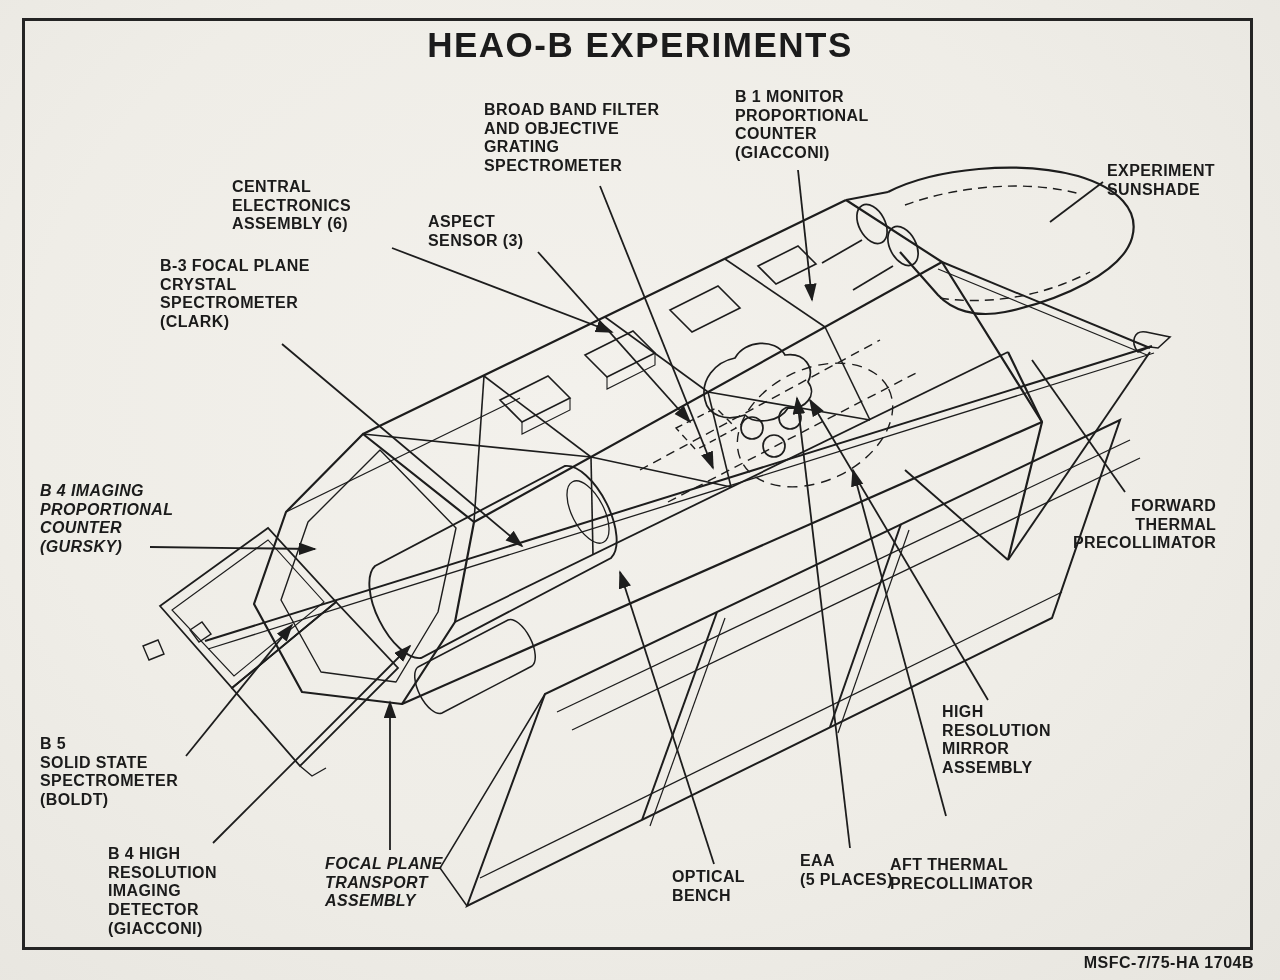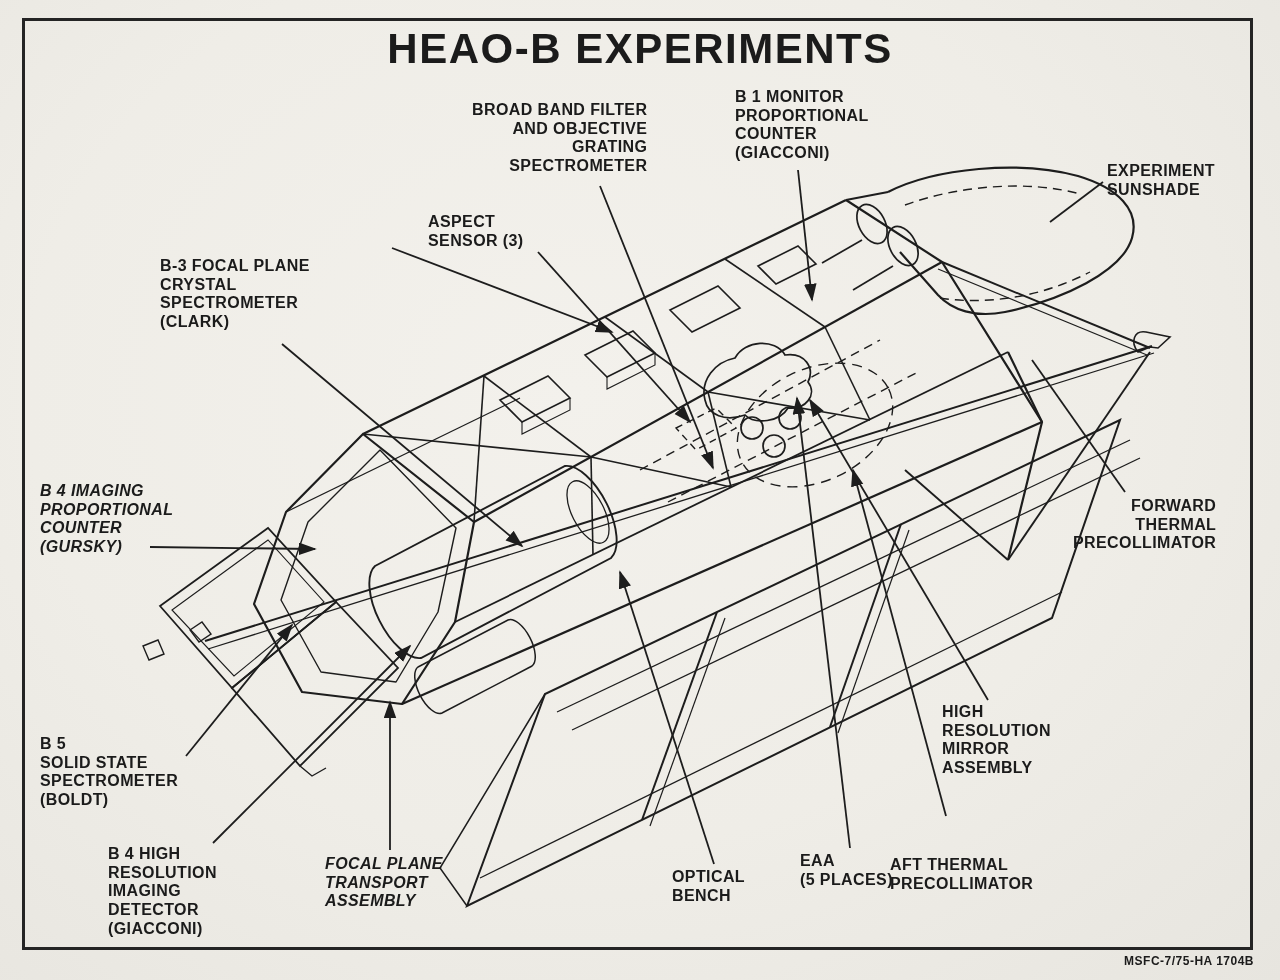--- a/index.html
+++ b/index.html
@@ -8,35 +8,35 @@
     background:radial-gradient(ellipse at 45% 40%, #f3f1ec 0%, #efede7 55%, #e7e5df 100%);
     font-family:"Liberation Sans", sans-serif;
     color:#1c1c1c;
   }
   .frame{
     position:absolute;left:22px;top:18px;width:1231px;height:932px;
     border:3px solid #242424;box-sizing:border-box;
   }
   .title{
     position:absolute;left:0;right:0;top:25px;text-align:center;
-    font-size:42px;font-weight:700;letter-spacing:1.5px;
+    font-size:35px;font-weight:700;letter-spacing:1.5px;
     color:#1b1b1b;
   }
   .callout{
     position:absolute;
     font-size:16px;line-height:1.17;font-weight:700;letter-spacing:.4px;
     white-space:pre-line;color:#1b1b1b;
   }
   .credit{
     position:absolute;right:26px;top:954px;
-    font-size:12px;font-weight:700;letter-spacing:.5px;color:#1b1b1b;
+    font-size:16px;font-weight:700;letter-spacing:.5px;color:#1b1b1b;
   }
   svg.art{position:absolute;left:0;top:0;}
   
-  #c-broadband{left:472px;top:101px;text-align:right;}
+  #c-broadband{left:484px;top:101px;}
   #c-b1{left:735px;top:88px;}
   #c-sunshade{left:1107px;top:162px;}
   #c-cea{left:232px;top:178px;}
   #c-aspect{left:428px;top:213px;}
   #c-b3{left:132px;top:257px;margin-left:28px;}
   #c-b4{left:40px;top:482px;font-style:italic;}
   #c-fwdtherm{left:1073px;top:497px;text-align:right;}
   #c-b5{left:40px;top:735px;}
   #c-b2{left:108px;top:845px;}
   #c-fpta{left:325px;top:855px;font-style:italic;}
@@ -188,20 +188,23 @@
   <div class="callout" id="c-broadband">BROAD BAND FILTER
 AND OBJECTIVE
 GRATING
 SPECTROMETER</div>
   <div class="callout" id="c-b1">B 1 MONITOR
 PROPORTIONAL
 COUNTER
 (GIACCONI)</div>
   <div class="callout" id="c-sunshade">EXPERIMENT
 SUNSHADE</div>
+  <div class="callout" id="c-cea">CENTRAL
+ELECTRONICS
+ASSEMBLY (6)</div>
   <div class="callout" id="c-aspect">ASPECT
 SENSOR (3)</div>
   <div class="callout" id="c-b3">B-3 FOCAL PLANE
 CRYSTAL
 SPECTROMETER
 (CLARK)</div>
   <div class="callout" id="c-b4">B 4 IMAGING
 PROPORTIONAL
 COUNTER
 (GURSKY)</div>

